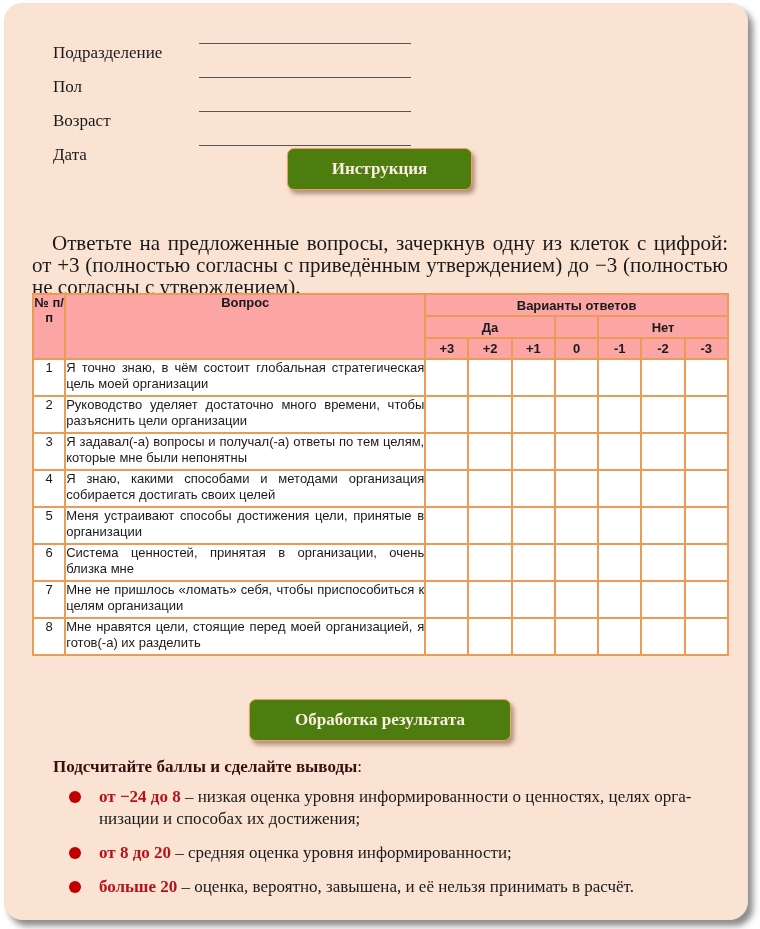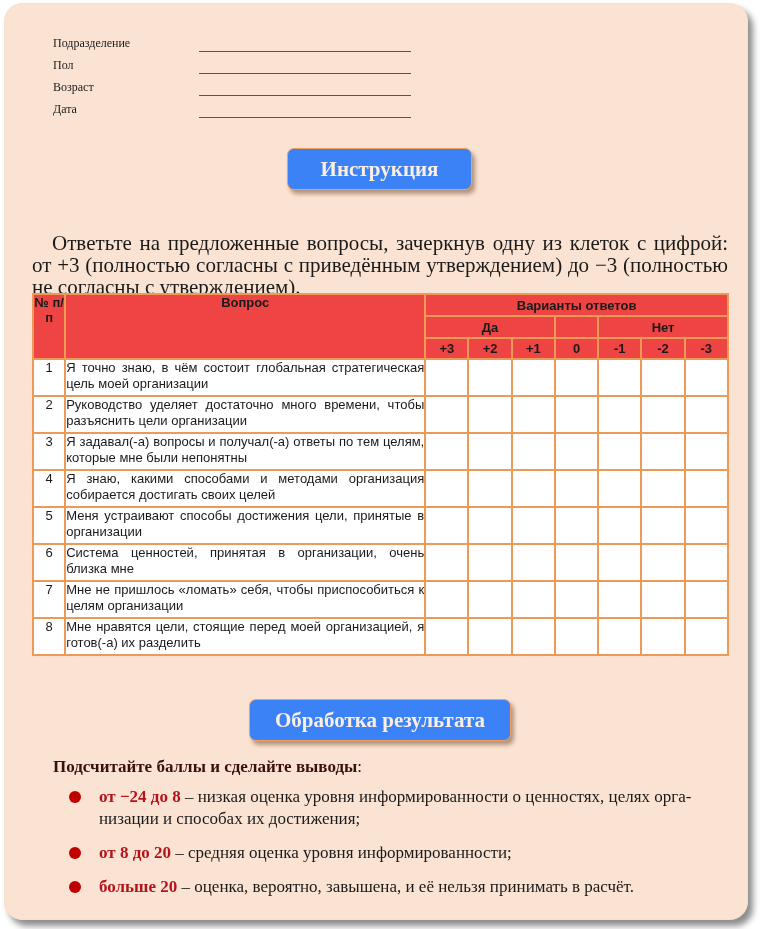--- a/index.html
+++ b/index.html
@@ -7,45 +7,45 @@
     width: 760px; height: 929px; background: #ffffff; position: relative; overflow: hidden;
     font-family: "Liberation Serif", serif; color: #1a1a1a;
   }
   .card {
     position: absolute; left: 4px; top: 3px; width: 742px; height: 915px;
     background: #fbe3d3; border-radius: 18px;
     border: 1px solid #efe4cf;
     box-shadow: 5px 6px 6px rgba(0,0,0,0.45);
   }
   .form-fields { position: absolute; left: 48px; top: 27px; }
-  .form-row { display: flex; align-items: flex-end; height: 22px; font-size: 12px; line-height: 20px; }
+  .form-row { display: flex; height: 22px; font-size: 17px; line-height: 20px; margin-top: 12px; }
   .form-label { width: 146px; }
   .form-line { width: 212px; height: 0; border-bottom: 1px solid #555; margin-bottom: 1px; }
 
   .section-btn {
-    position: absolute; background: #3b82f6; color: #fbeee2;
-    font-family: "Liberation Serif", serif; font-weight: bold; font-size: 21px;
+    position: absolute; background: #4d7c0f; color: #fbeee2;
+    font-family: "Liberation Serif", serif; font-weight: bold; font-size: 17px;
     display: flex; align-items: center; justify-content: center;
     border-radius: 7px; box-shadow: 3px 4px 4px rgba(90,50,20,0.45);
     border: 1px solid #f0a060;
   }
   #btn-instr { left: 282px; top: 144px; width: 183px; height: 40px; }
   #btn-result { left: 244px; top: 695px; width: 260px; height: 40px; }
 
   .instruction {
     position: absolute; left: 27px; top: 207px; width: 696px;
     font-size: 21px; line-height: 22px; text-align: justify; text-indent: 20px;
   }
 
   table.survey {
     position: absolute; left: 27px; top: 289px; width: 697px;
     border-collapse: collapse; font-family: "Liberation Sans", sans-serif; font-size: 13px;
   }
   table.survey td, table.survey th { border: 2px solid #ec9a55; padding: 0; }
-  table.survey th { background: #ef4444; font-weight: bold; color: #1a1a1a; }
+  table.survey th { background: #fca5a5; font-weight: bold; color: #1a1a1a; }
   .h1 th { height: 20px; }
   .h2 th { height: 20px; }
   .h3 th { height: 19px; }
   th.num-h { width: 30px; vertical-align: top; line-height: 15px; padding-top: 3px; }
   th.q-h { width: 356px; vertical-align: top; padding-top: 2px; margin-top: 20px; }
   th.opt-h { width: 41px; }
   table.survey td { background: #ffffff; height: 35px; }
   td.num { text-align: center; vertical-align: top; padding-top: 3px; }
   td.q { padding: 2px 5px 0 5px; text-align: justify; line-height: 16px; vertical-align: top; }
   td.cell { cursor: pointer; }

